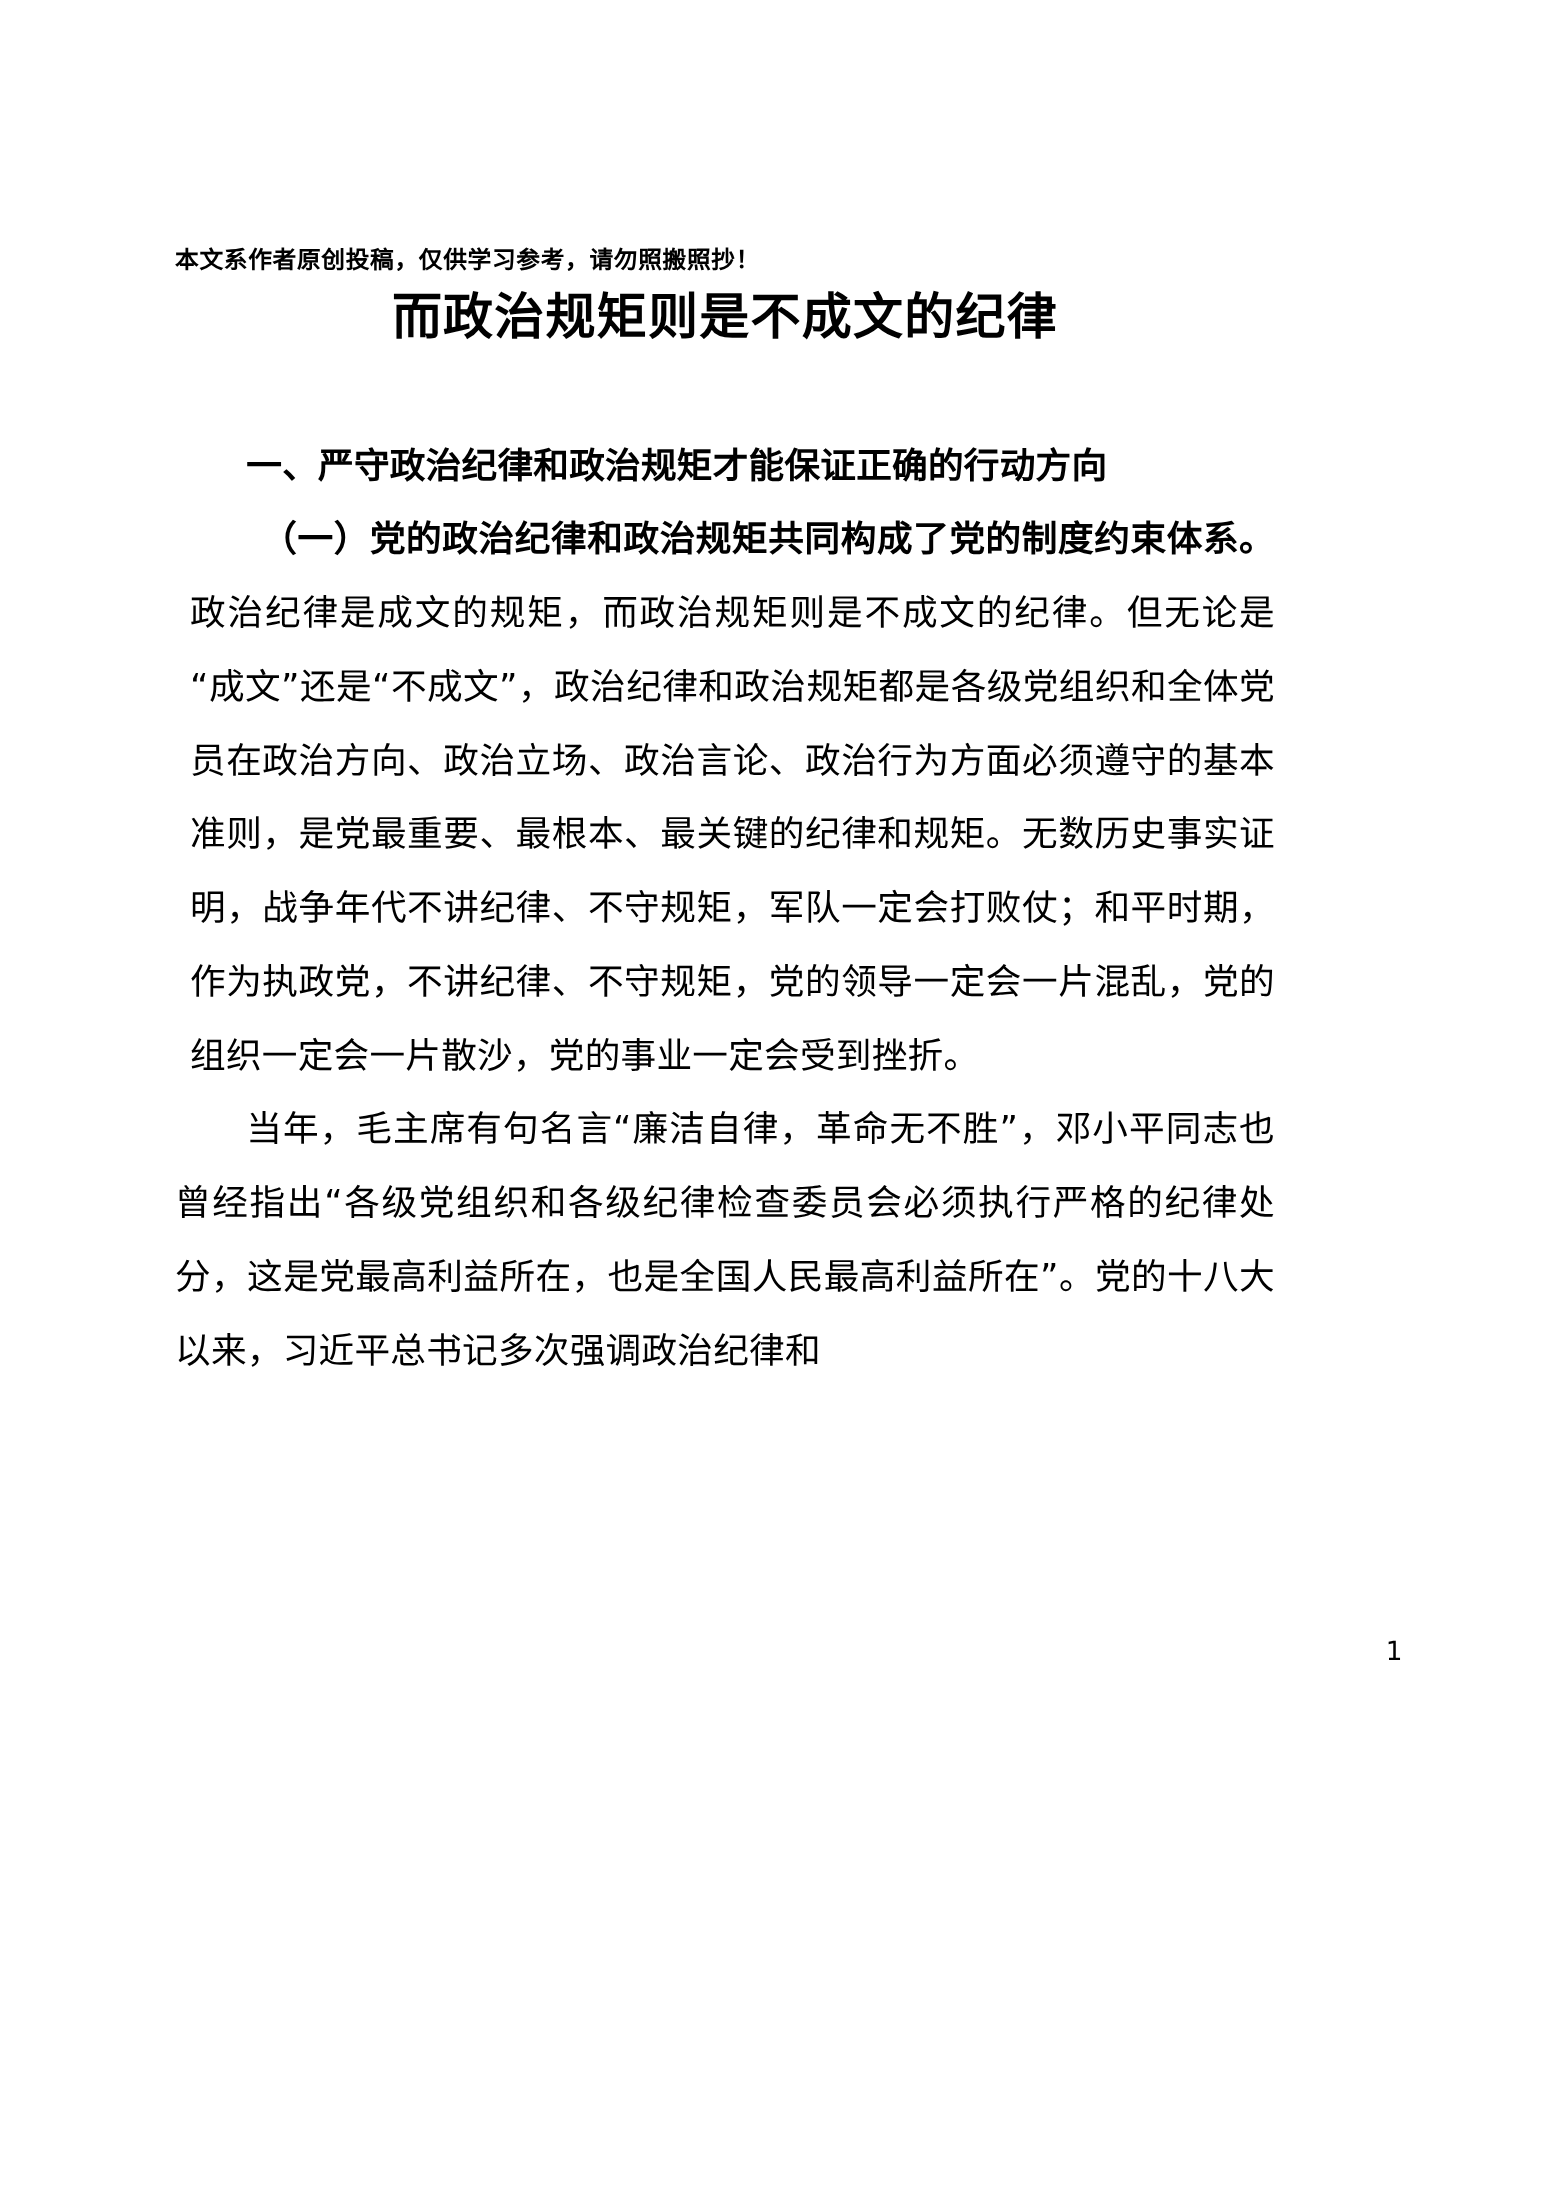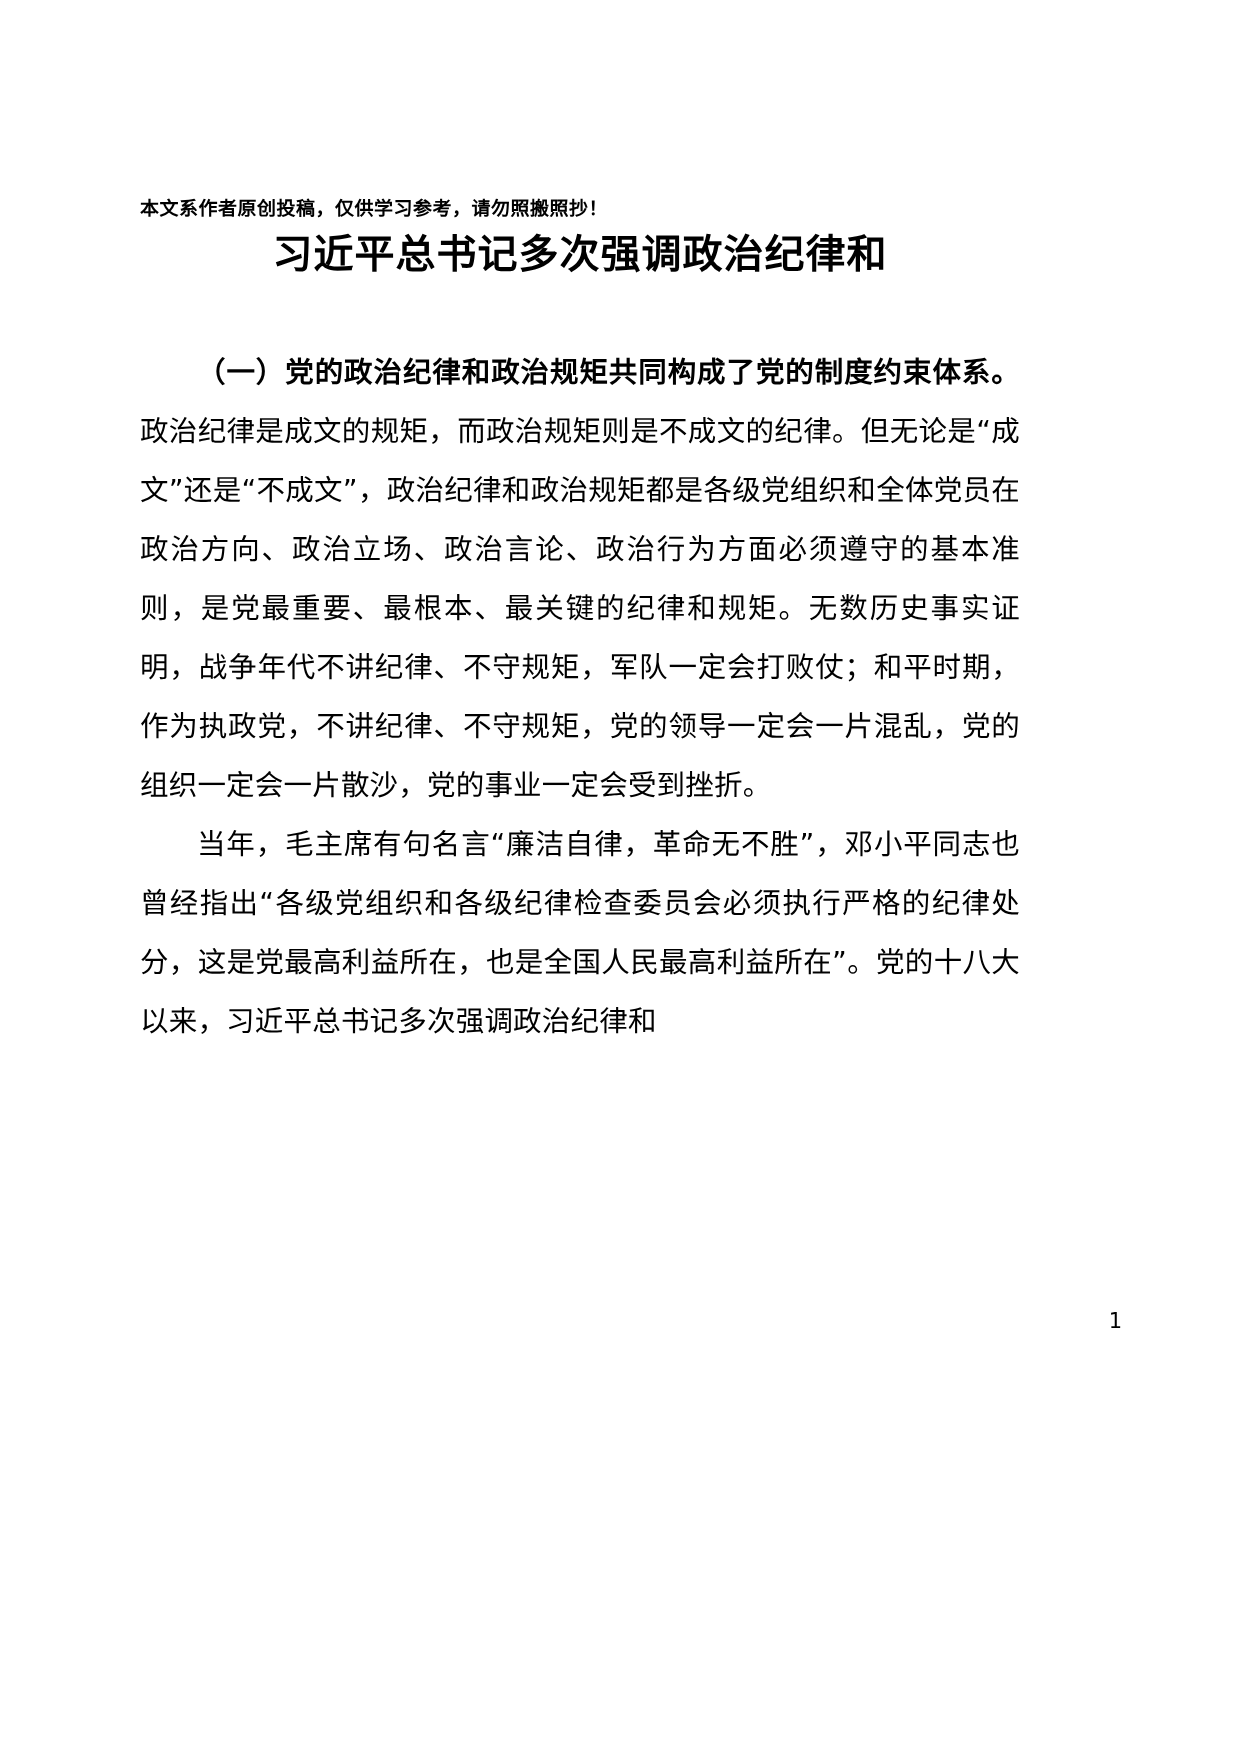--- a/index.html
+++ b/index.html
@@ -57,20 +57,21 @@
     margin: 0;
     font-size: 28.5px;
     line-height: 59px;
     font-weight: 700;
     text-indent: 2em;
     letter-spacing: 0.2px;
     text-align: left;
   }
   p.para.bold-lead {
     font-weight: 400;
+    margin-left: 12px;
   }
   .lead {
     font-weight: 700;
   }
   .strong-para {
     font-weight: 700;
   }
   .page-number {
     position: absolute;
     right: 118px;
@@ -83,23 +84,24 @@
 </style>
 </head>
 <body>
 
 <div class="page">
 
   <div class="content">
 
     <p class="notice">本文系作者原创投稿，仅供学习参考，请勿照搬照抄！</p>
 
-    <h1 class="doc-title">习近平总书记多次强调政治纪律和</h1>
+    <h1 class="doc-title">而政治规矩则是不成文的纪律</h1>
 
 
+    <p class="heading">一、严守政治纪律和政治规矩才能保证正确的行动方向</p>
 
     <p class="para bold-lead"><span class="lead">（一）党的政治纪律和政治规矩共同构成了党的制度约束体系。</span><span>政治纪律是成文的规矩，而政治规矩则是不成文的纪律。但无论是“成文”还是“不成文”，政治纪律和政治规矩都是各级党组织和全体党员在政治方向、政治立场、政治言论、政治行为方面必须遵守的基本准则，是党最重要、最根本、最关键的纪律和规矩。无数历史事实证明，战争年代不讲纪律、不守规矩，军队一定会打败仗；和平时期，作为执政党，不讲纪律、不守规矩，党的领导一定会一片混乱，党的组织一定会一片散沙，党的事业一定会受到挫折。</span></p>
 
     <p class="para">当年，毛主席有句名言“廉洁自律，革命无不胜”，邓小平同志也曾经指出“各级党组织和各级纪律检查委员会必须执行严格的纪律处分，这是党最高利益所在，也是全国人民最高利益所在”。党的十八大以来，习近平总书记多次强调政治纪律和</p>
 
   </div>
 
   <div class="page-number">1</div>
 
 </div>

